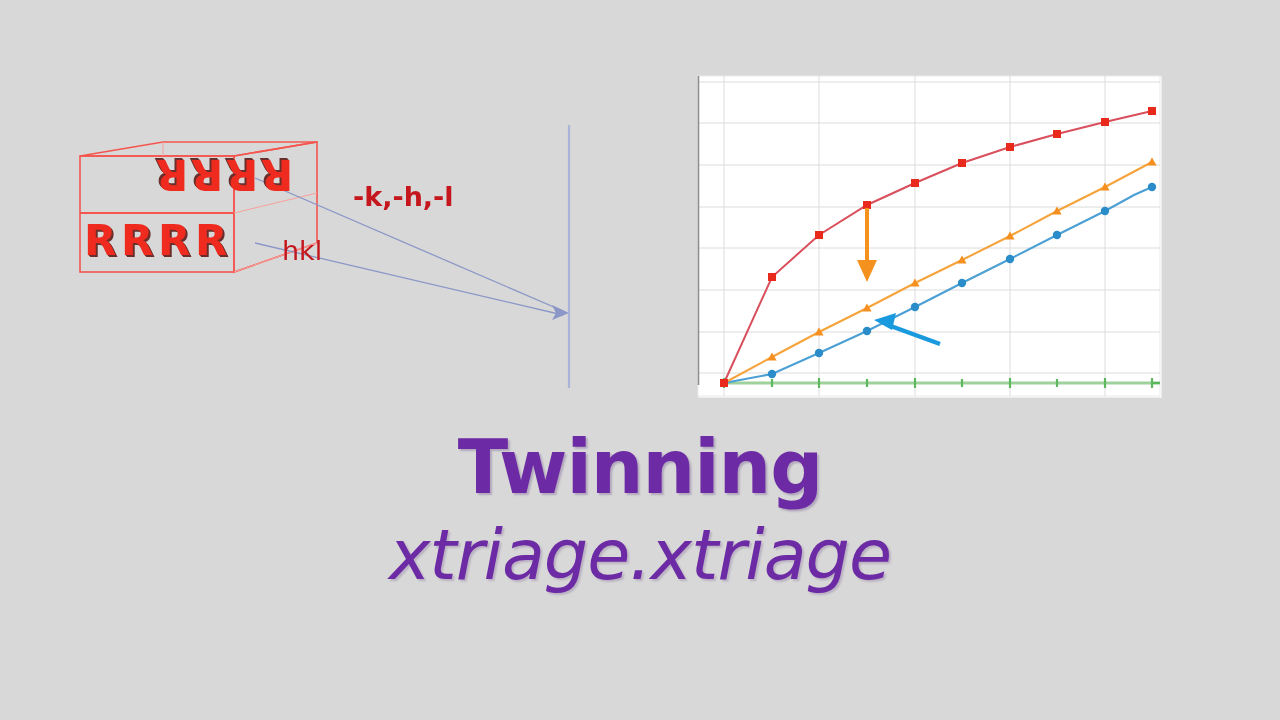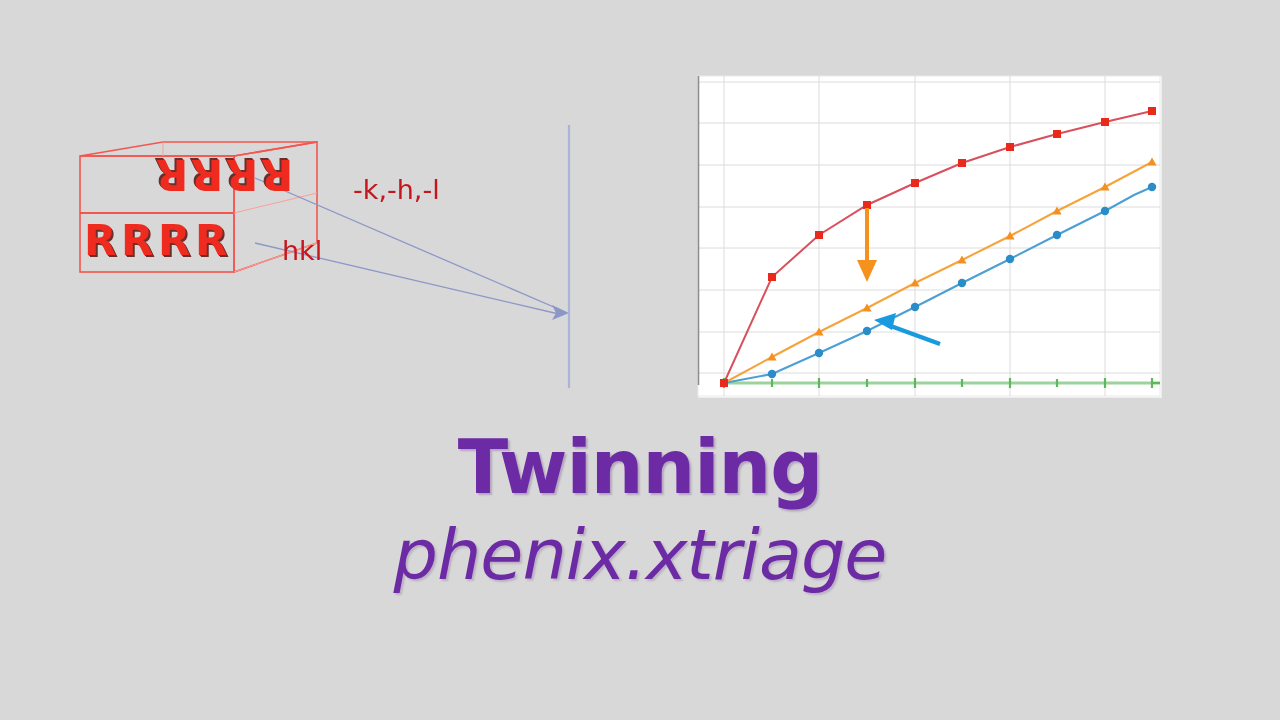--- a/index.html
+++ b/index.html
@@ -150,21 +150,21 @@
       <span class="lattice-letter flipped" style="left:201px; top:28px;">R</span>
     </div>
 
     <div>
       <span class="lattice-letter" style="left:24px;  top:95px;">R</span>
       <span class="lattice-letter" style="left:61px;  top:95px;">R</span>
       <span class="lattice-letter" style="left:98px;  top:95px;">R</span>
       <span class="lattice-letter" style="left:135px; top:95px;">R</span>
     </div>
 
-    <span class="axis-label" style="left:293px; top:49px;">-k,-h,-l</span>
+    <span class="axis-label" style="left:293px; top:56px;font-weight:bold;">-k,-h,-l</span>
     <span class="axis-label" style="left:222px; top:110px;">hkl</span>
   </div>
 
   <div id="chart-panel">
     <div class="plot-bg"></div>
     <svg width="472" height="330" viewBox="0 0 472 330">
 
       <rect x="6" y="6" width="462" height="320" fill="#ffffff" stroke="#e9e9e9" stroke-width="1"></rect>
 
       <g stroke="#dcdcdc" stroke-width="1">
@@ -258,16 +258,16 @@
 
       <g>
         <line x1="248" y1="274" x2="196" y2="255" stroke="#1a9ade" stroke-width="4.5"></line>
         <polygon points="182,250 204,243 200,260" fill="#1a9ade"></polygon>
       </g>
     </svg>
   </div>
 
   <div id="title-block">
     <div id="page-title">Twinning</div>
-    <div id="page-subtitle">phenix.xtriage</div>
+    <div id="page-subtitle">xtriage.xtriage</div>
   </div>
 
 </div>
 
 </body></html>

